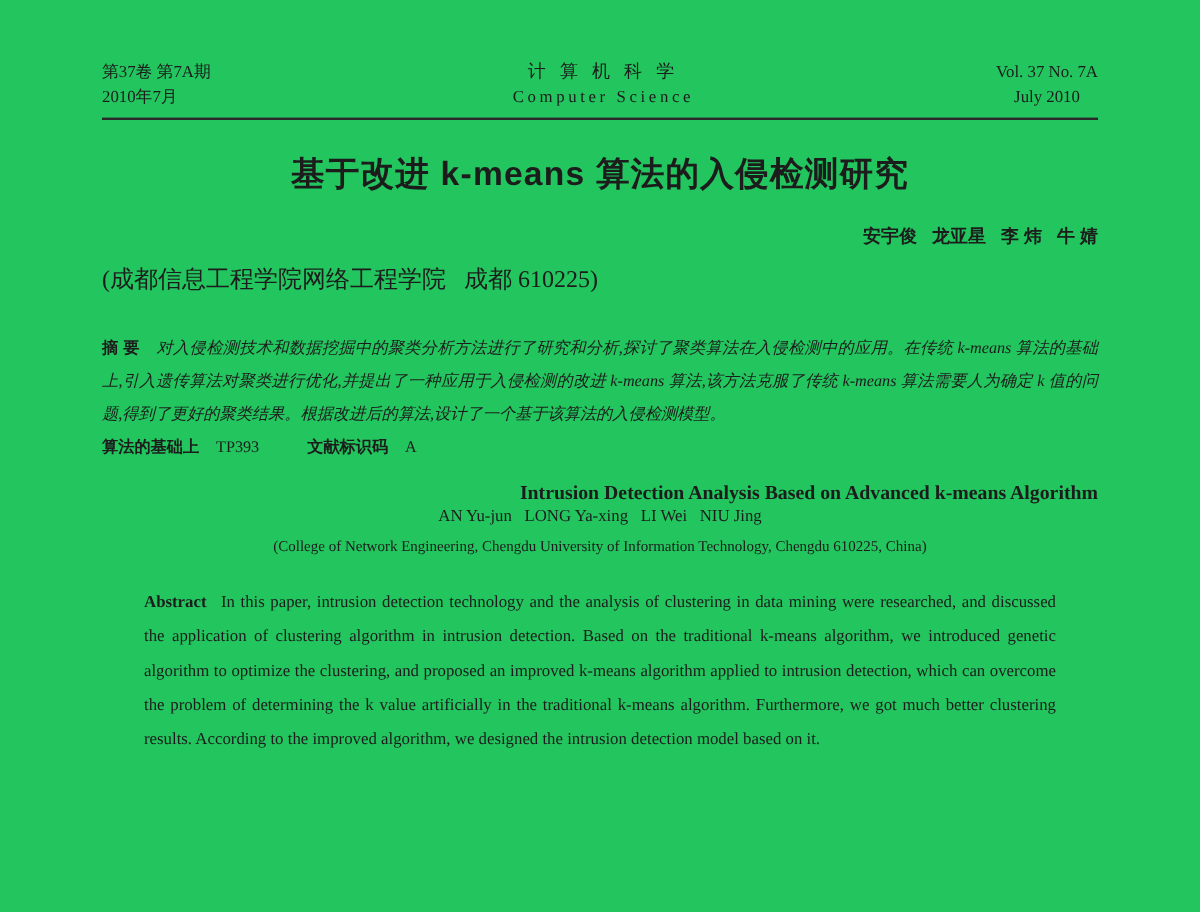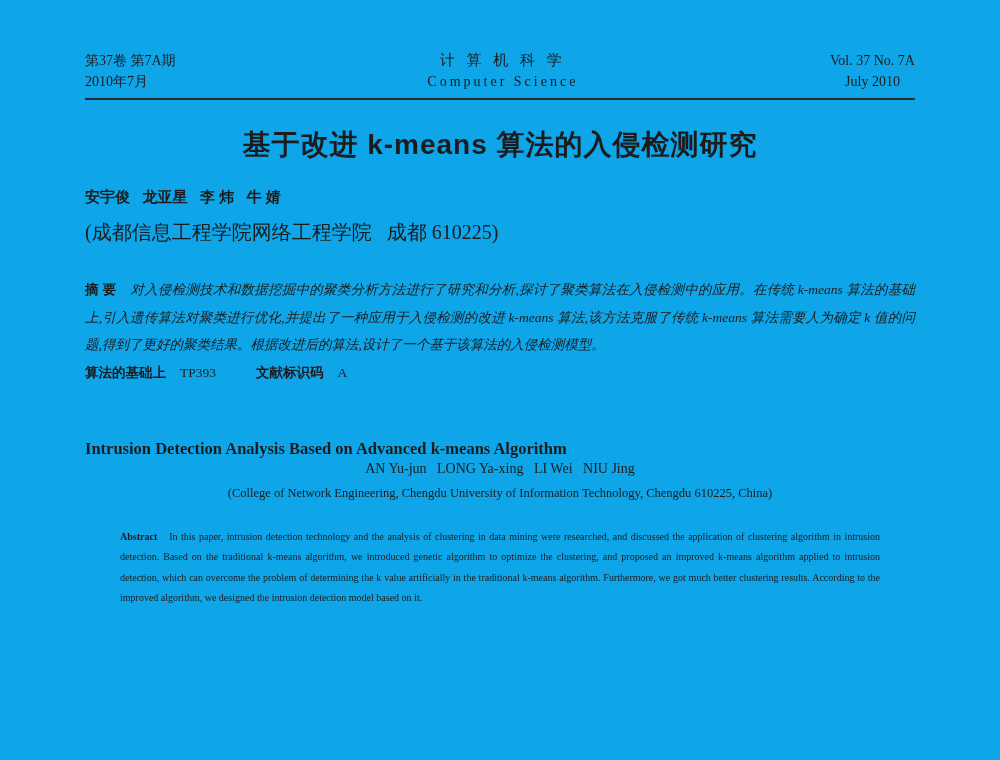--- a/index.html
+++ b/index.html
@@ -5,21 +5,21 @@
   html, body {
     margin: 0;
     padding: 0;
     background: #e8e8e8;
   }
   .page {
     position: relative;
     width: 1000px;
     height: 760px;
     margin: 0 auto;
-    background: #0ea5e9;
+    background: #22c55e;
     color: #1c1c1c;
     font-family: "Liberation Serif", "DejaVu Serif", serif;
     box-sizing: border-box;
     padding: 50px 85px 0 85px;
     overflow: hidden;
   }
 
   
   .journal-header {
     display: flex;
@@ -39,21 +39,21 @@
   .cn-title {
     margin-top: 26px;
     text-align: center;
     font-size: 28px;
     font-weight: bold;
     font-family: "Liberation Sans", "DejaVu Sans", sans-serif;
     letter-spacing: 1px;
   }
   .cn-authors {
     margin-top: 24px;
-    text-align: left;
+    text-align: right;
     font-size: 15px;
     font-weight: bold;
     font-family: "Liberation Sans", "DejaVu Sans", sans-serif;
     white-space: pre-wrap;
   }
   .cn-affiliation {
     margin-top: 12px;
     font-size: 20px;
     white-space: pre-wrap;
   }
@@ -80,39 +80,39 @@
   }
   .meta-line .label {
     font-weight: bold;
     font-family: "Liberation Sans", "DejaVu Sans", sans-serif;
     margin-right: 14px;
   }
   .meta-line .value { margin-right: 40px; }
 
   
   .en-title {
-    margin-top: 52px;
-    text-align: left;
+    margin-top: 14px;
+    text-align: right;
     font-size: 16.5px;
     font-weight: bold;
   }
   .en-authors {
     margin-top: 2px;
     text-align: center;
     font-size: 14px;
     white-space: pre-wrap;
   }
   .en-affiliation {
     margin-top: 9px;
     text-align: center;
     font-size: 12.5px;
   }
   .en-abstract {
     margin: 26px 35px 0 35px;
-    font-size: 10px;
+    font-size: 14px;
     line-height: 2.05;
     text-align: justify;
   }
   .en-abstract .label,
   .en-keywords .label {
     font-weight: bold;
     margin-right: 12px;
   }
   .en-keywords {
     margin: 0 35px;

